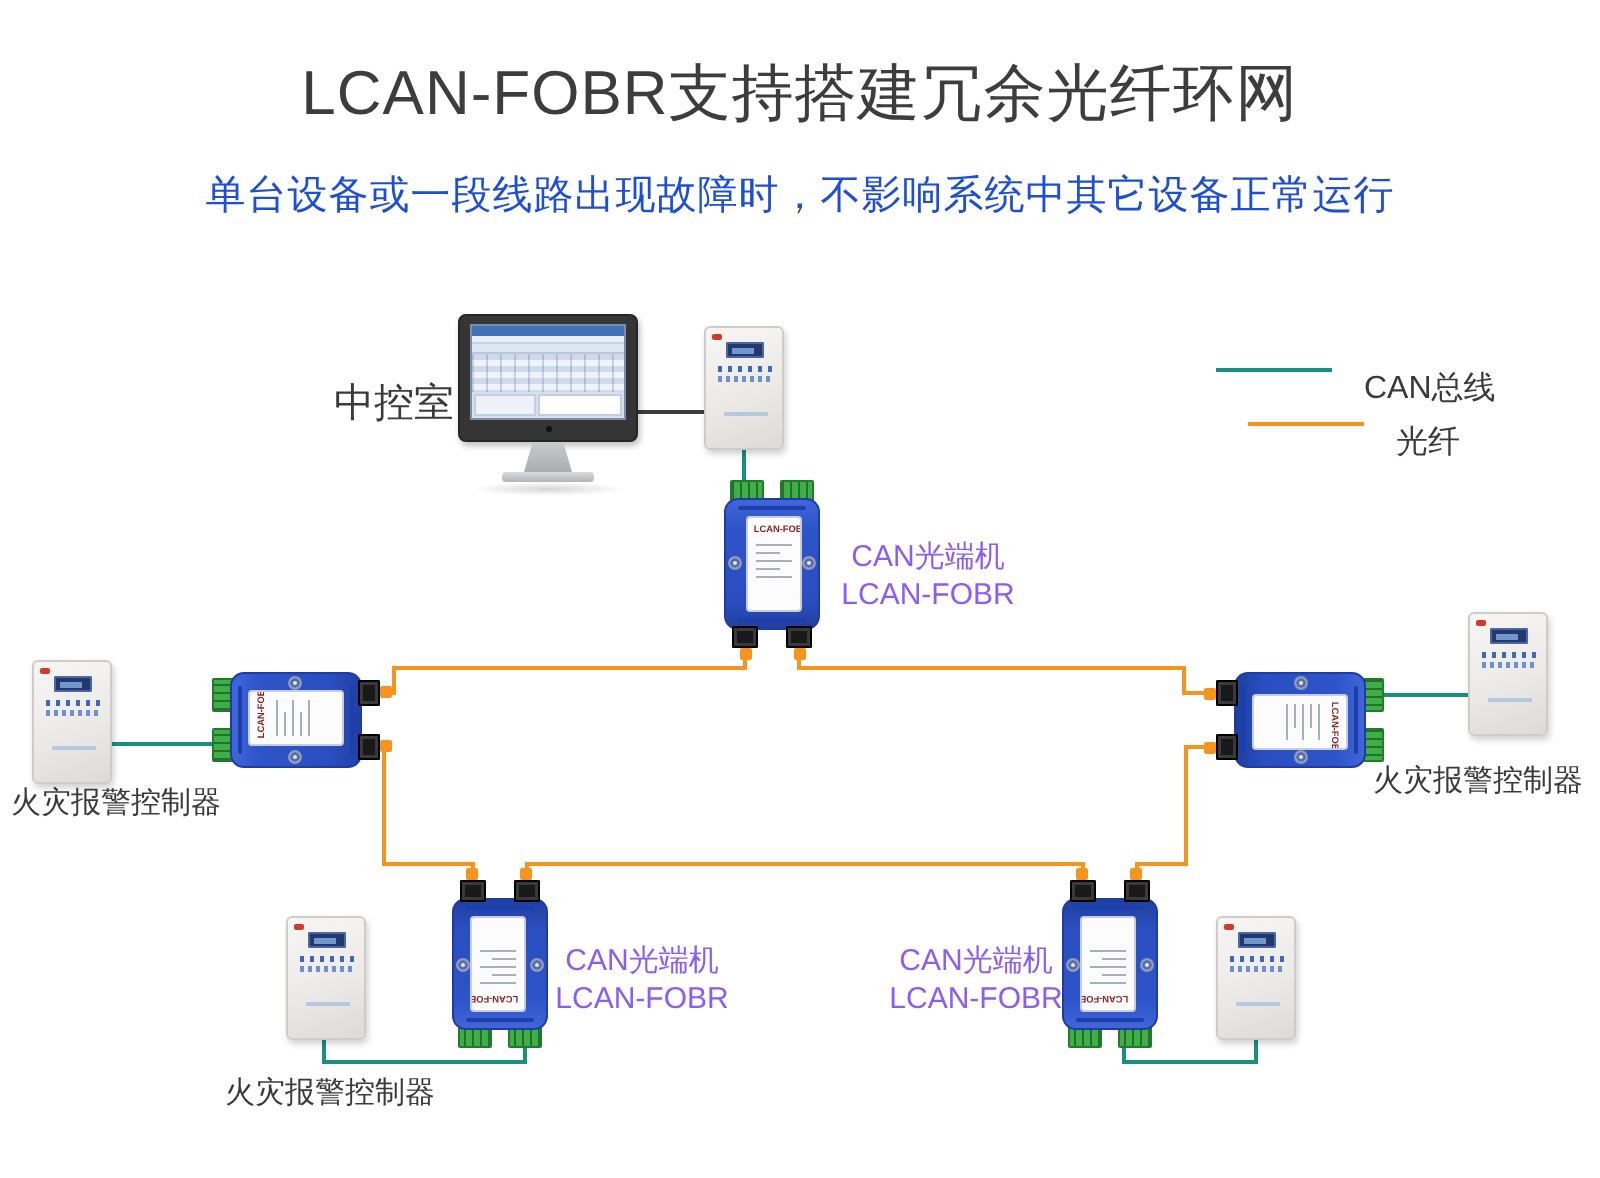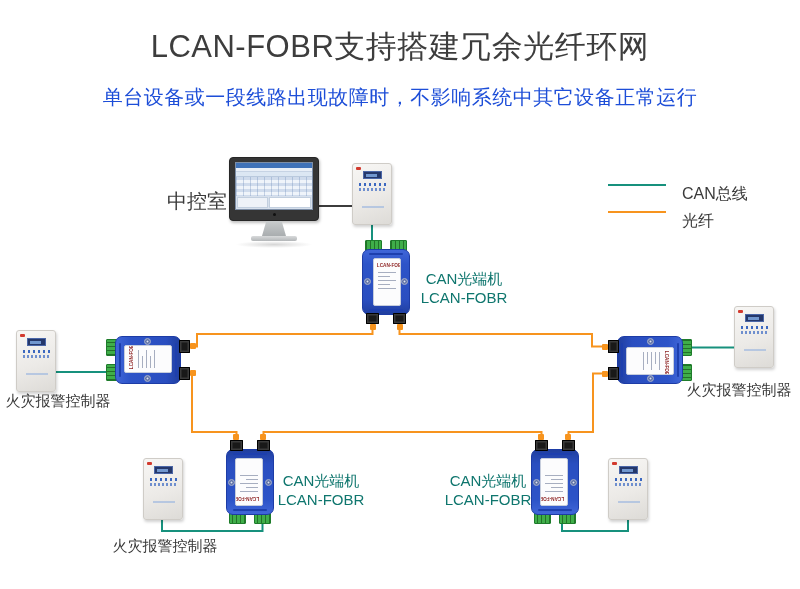--- a/index.html
+++ b/index.html
@@ -15,40 +15,40 @@
 
   
   .title{position:absolute;top:26px;left:0;width:800px;text-align:center;
          font-size:31px;font-weight:normal;color:var(--title-text);letter-spacing:.5px}
   .subtitle{position:absolute;top:84px;left:0;width:800px;text-align:center;
          font-size:20px;color:#1d4ed8;letter-spacing:.5px}
 
   
   .legend-row{position:absolute;display:flex;align-items:flex-start;gap:16px}
   .legend-row.r1{left:608px;top:184px}
-  .legend-row.r2{left:608px;top:211px}
+  .legend-row.r2{left:624px;top:211px}
   .legend-swatch{width:58px;height:2px}
   .legend-swatch.can{background:var(--can-bus)}
   .legend-swatch.fiber{background:var(--fiber)}
   .legend-label{font-size:16px;color:#3a3a3a}
 
   
   svg.wires{position:absolute;left:0;top:0;z-index:1;pointer-events:none}
   svg.wires polyline{fill:none;stroke-width:2px}
   .w-fiber{stroke:var(--fiber)}
   .w-can{stroke:var(--can-bus)}
   .w-cable{stroke:#3c3c3c}
 
   
   .dlabel{position:absolute;z-index:3;color:#3a3a3a;font-size:15px;white-space:nowrap}
   .dlabel.centered{transform:translateX(-50%);text-align:center}
   .ring-label{position:absolute;z-index:3;transform:translateX(-50%);
               font-size:18px;color:var(--fiber);white-space:nowrap}
   .conv-label{position:absolute;z-index:3;transform:translateX(-50%);
-              text-align:center;font-size:15px;line-height:19px;color:#0f766e;white-space:nowrap}
+              text-align:center;font-size:15px;line-height:19px;color:#8b5cf6;white-space:nowrap}
 
   
   .dw-v{position:absolute;width:48px;height:84px;z-index:2}
   .dw-h{position:absolute;width:84px;height:48px;z-index:2}
   .device{position:absolute;width:48px;height:84px;left:0;top:0}
   .dw-h .device{left:18px;top:-18px}
   .rot-ccw .device{transform:rotate(-90deg)}
   .rot-cw  .device{transform:rotate(90deg)}
   .rot-180 .device{transform:rotate(180deg)}
 

